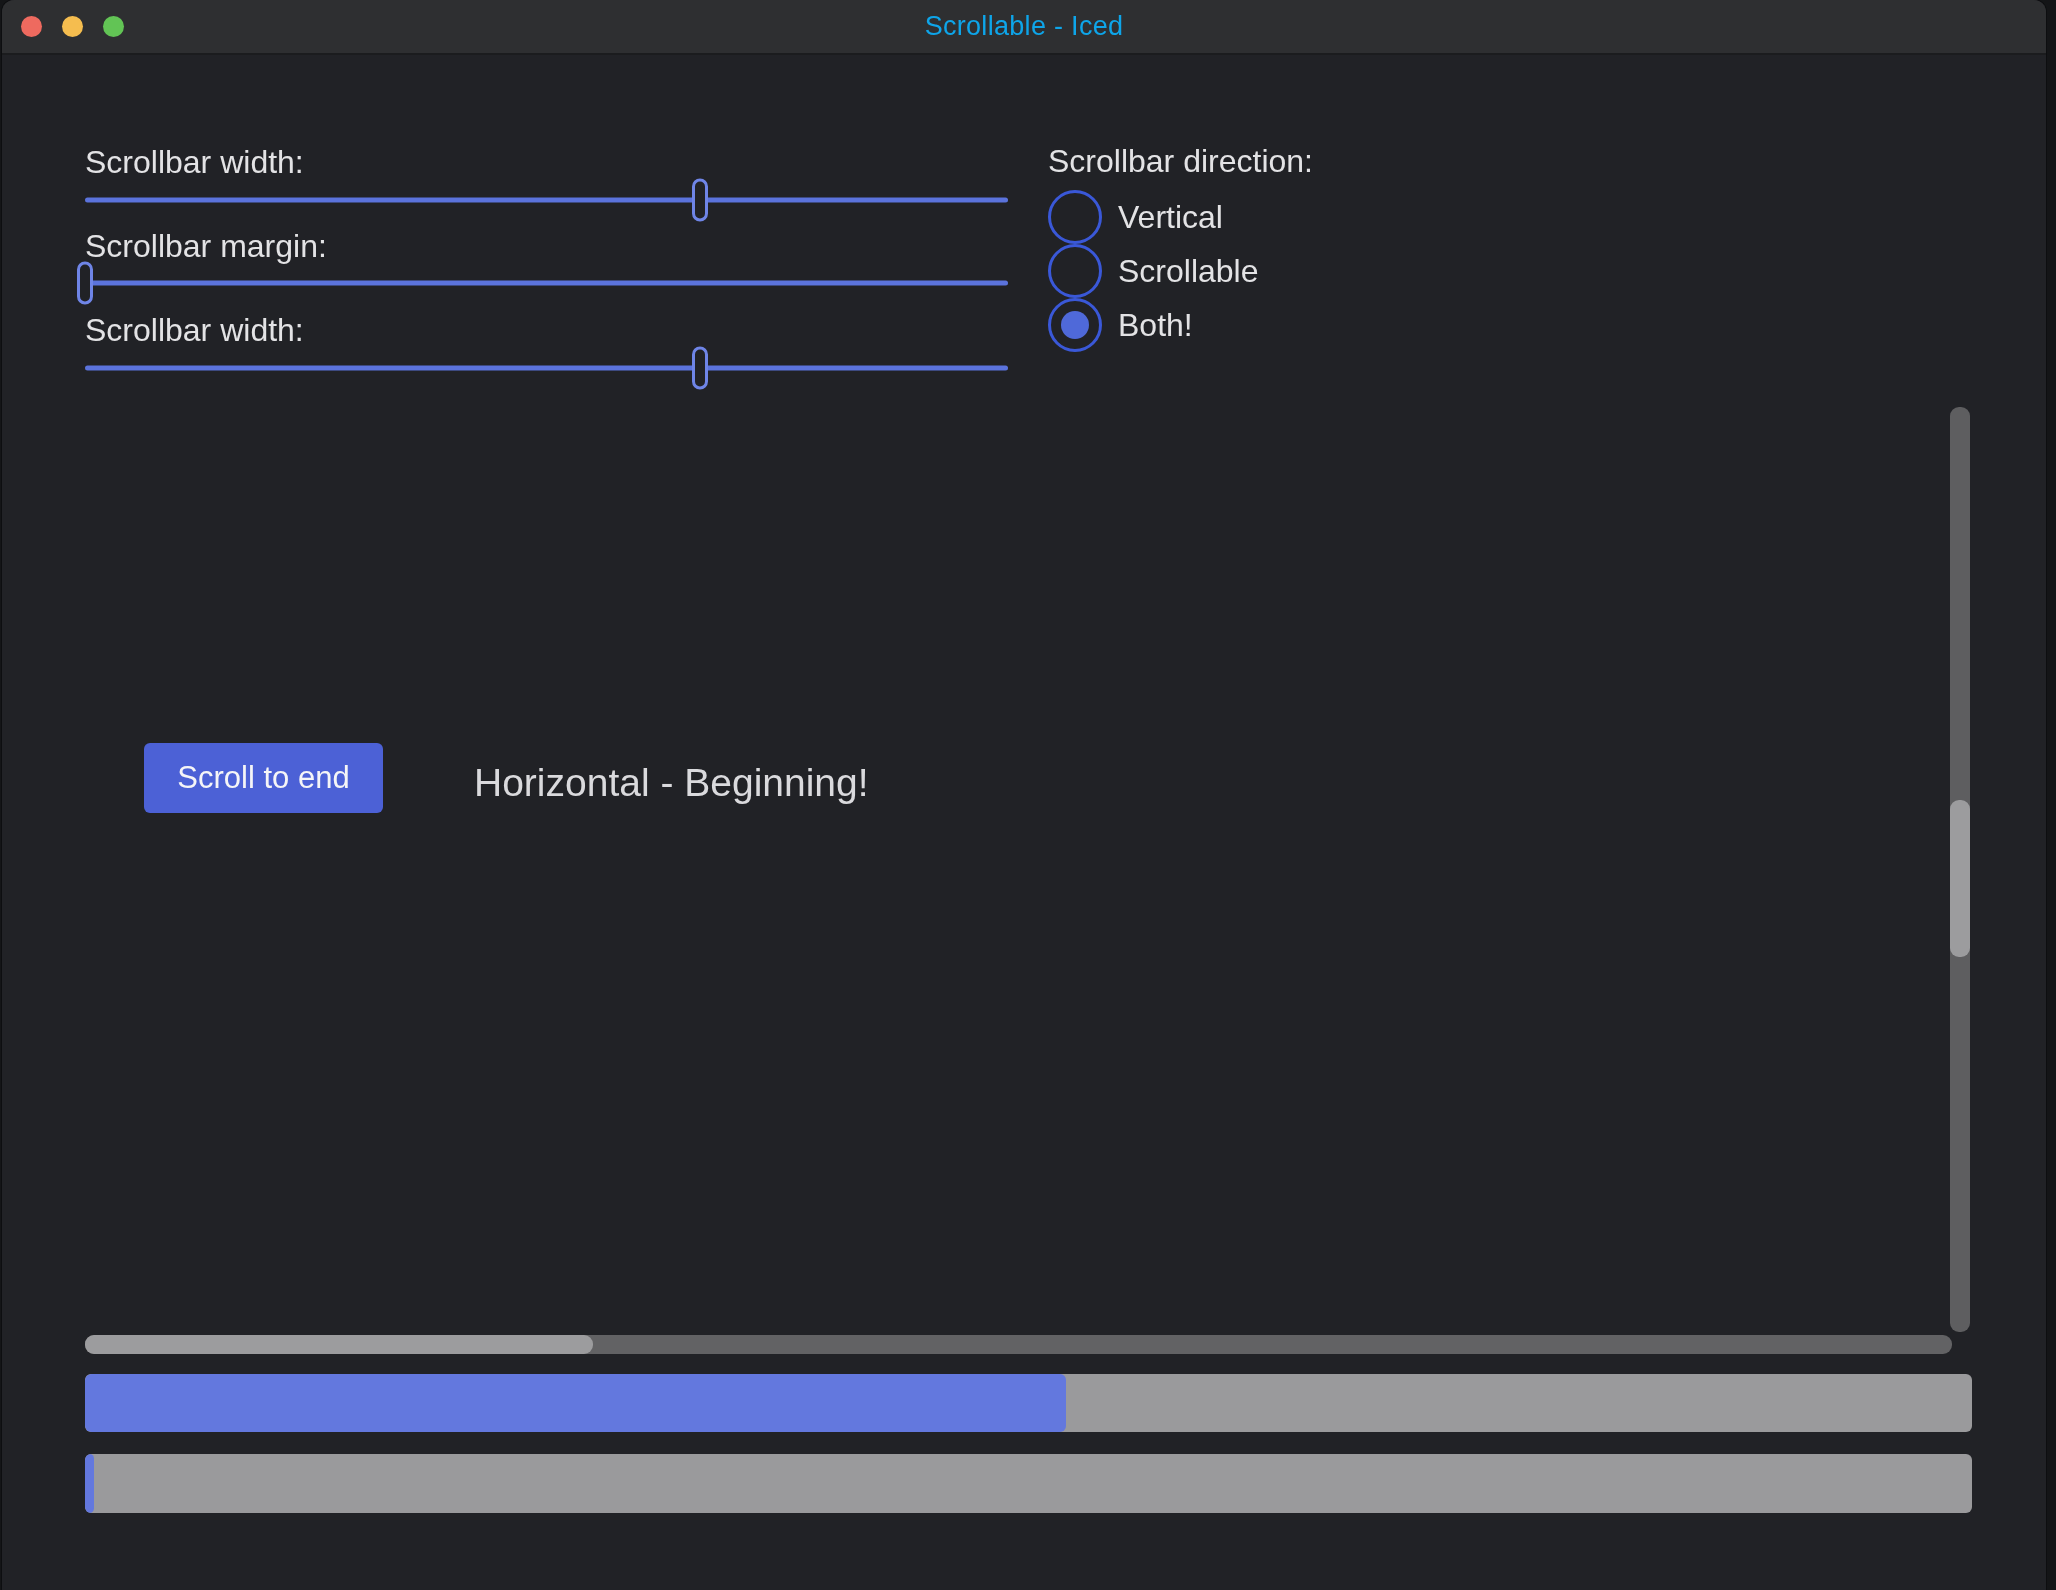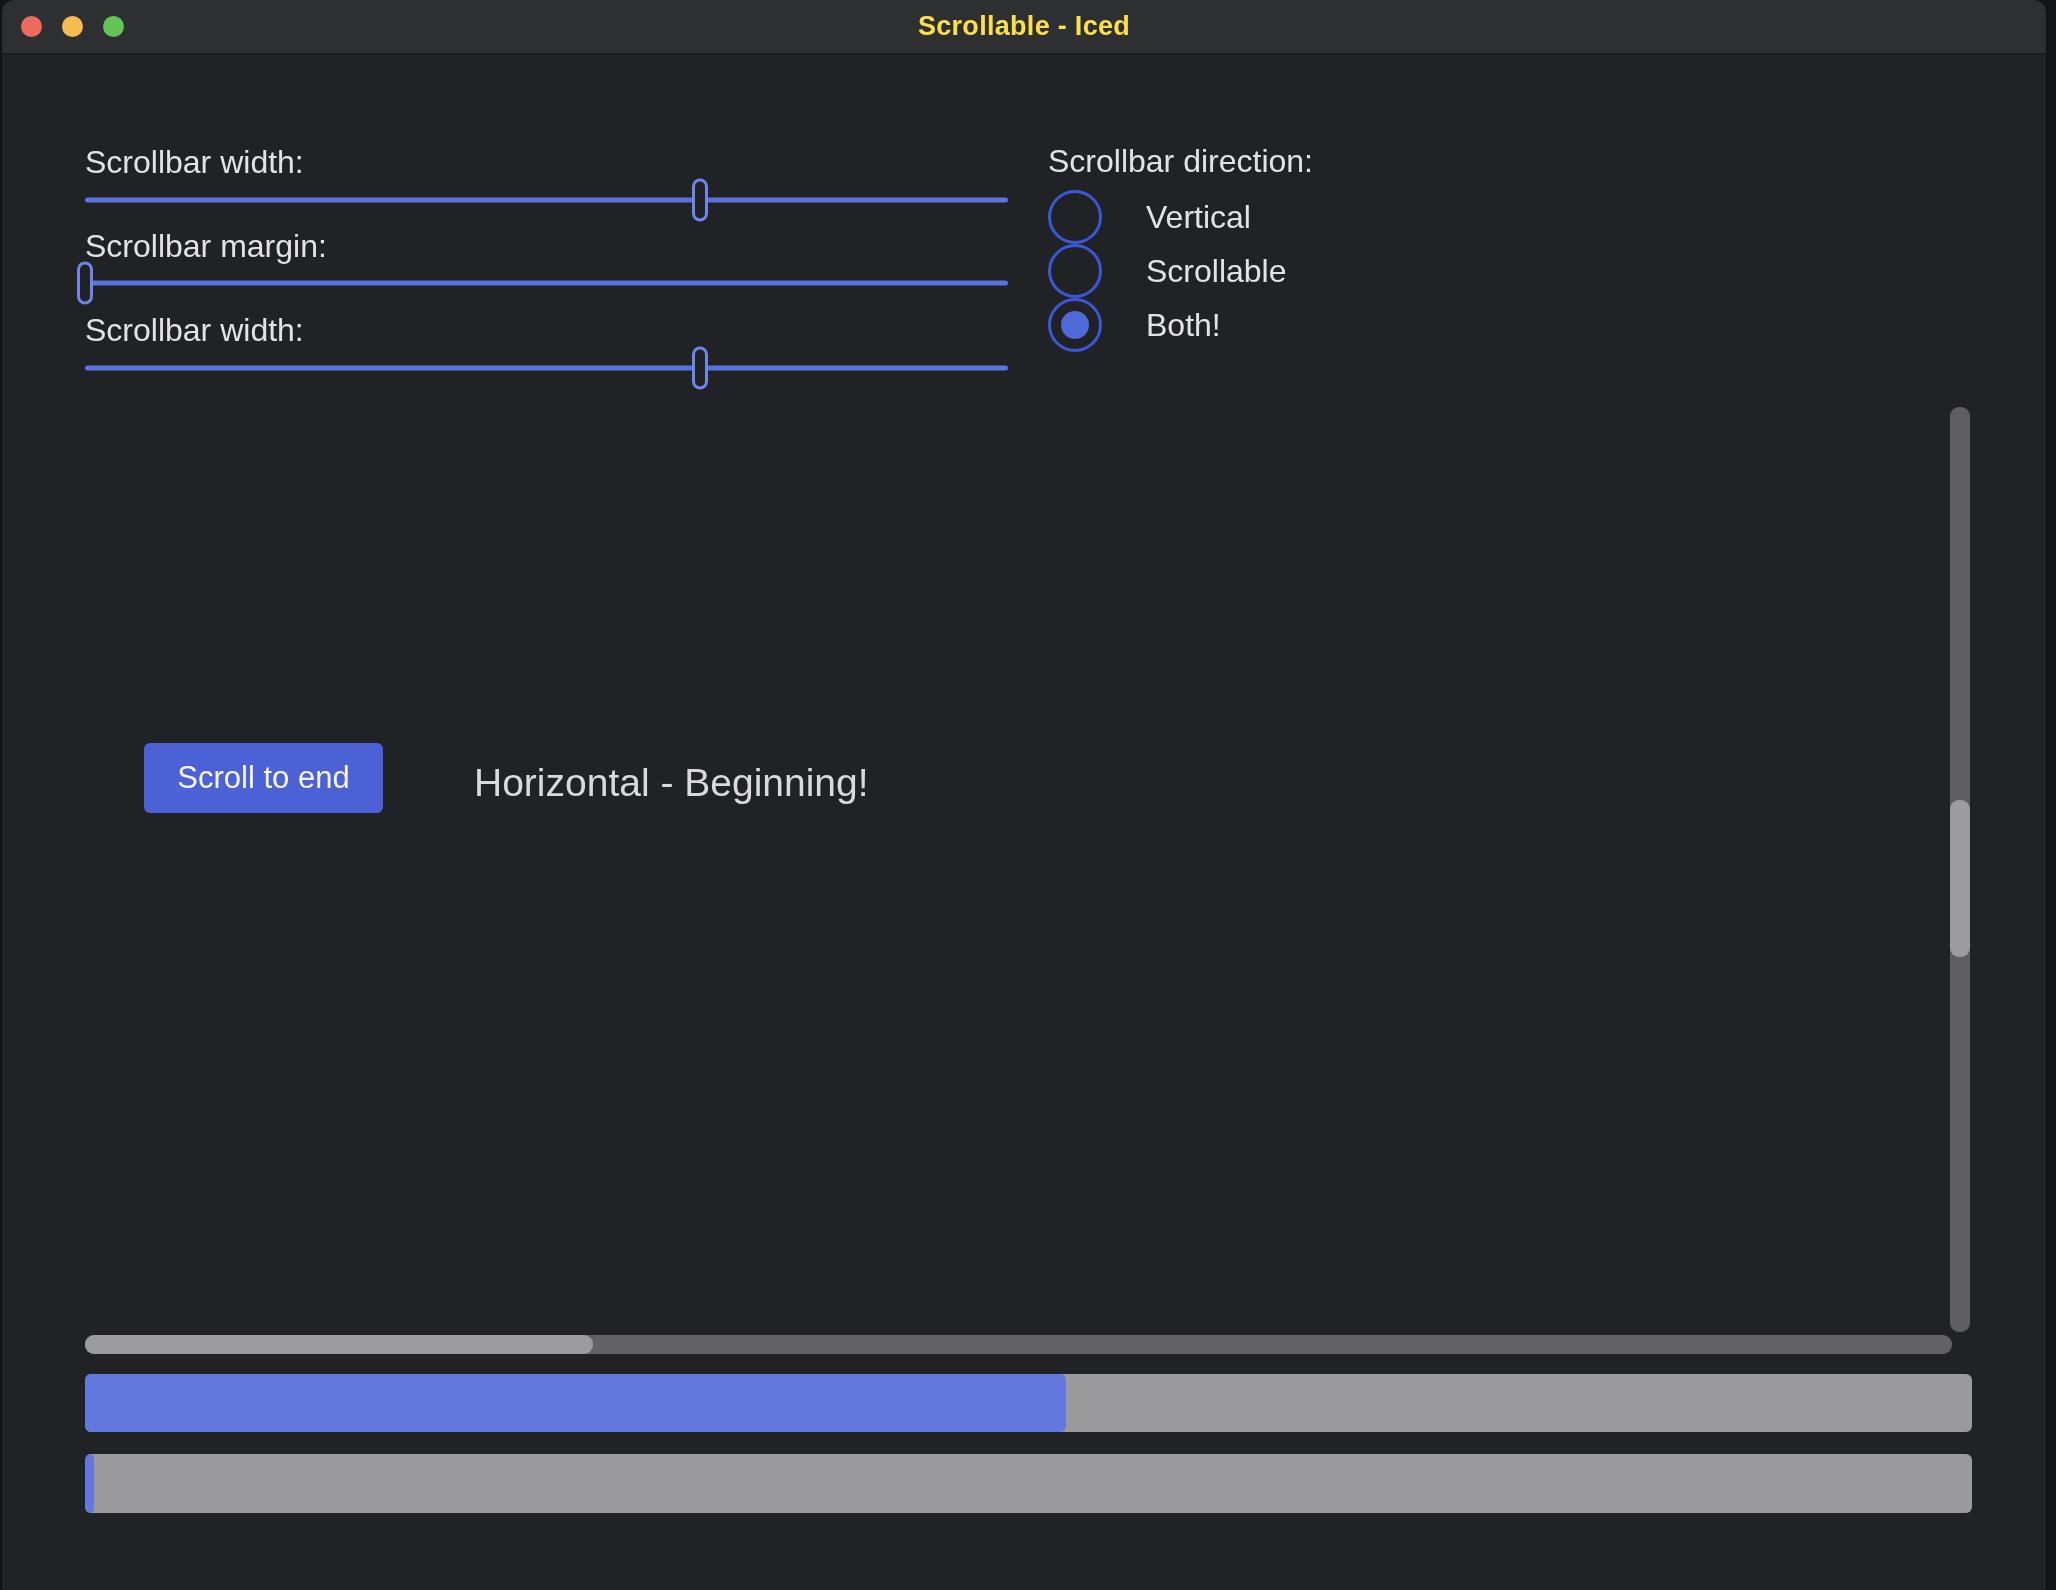--- a/index.html
+++ b/index.html
@@ -4,38 +4,38 @@
 <style>
   html,body{margin:0;padding:0;background:#141517;width:2056px;height:1590px;overflow:hidden;
     font-family:"Liberation Sans","DejaVu Sans",sans-serif;}
   .window{position:absolute;left:2px;top:0;width:2044px;height:1590px;background:#212226;
     border-top-left-radius:12px;border-top-right-radius:12px;overflow:hidden;
     box-shadow:0 0 0 1px #0d0e10;}
   .titlebar{position:relative;height:53px;background:#2e2f31;border-bottom:2px solid #1b1c1e;
     display:flex;align-items:center;justify-content:center;}
   .traffic{position:absolute;left:19px;top:0;height:53px;display:flex;align-items:center;gap:20px;}
   .light{width:21px;height:21px;border-radius:50%;}
-  .title{font-size:27px;font-weight:bold;color:#fde047;letter-spacing:0.3px;}
+  .title{font-size:27px;font-weight:normal;color:#0ea5e9;letter-spacing:0.3px;}
   .content{position:absolute;left:0;top:55px;width:100%;height:1535px;}
 
   .lbl{position:absolute;font-size:32px;line-height:40px;color:#e3e3e5;}
 
   .slider{position:absolute;left:83px;width:923px;height:43px;}
   .slider .track{position:absolute;left:0;top:50%;transform:translateY(-50%);
     width:100%;height:5px;border-radius:3px;background:#5b73dc;}
   .slider .handle{position:absolute;top:50%;transform:translate(-50%,-50%);
     width:16px;height:43px;border:3px solid #6f85e7;border-radius:10px;background:#212226;box-sizing:border-box;}
 
   .radio-group{position:absolute;left:1046px;top:87px;}
   .radio-group .glabel{position:static;margin-bottom:10px;}
   .radio-row{display:flex;align-items:center;height:54px;cursor:default;}
   .radio-circle{width:48px;height:48px;border:3px solid #3a58d8;border-radius:50%;box-sizing:content-box;
     display:flex;align-items:center;justify-content:center;flex:0 0 auto;}
   .radio-dot{width:28px;height:28px;border-radius:50%;background:#4f69d9;}
-  .radio-label{font-size:32px;color:#e3e3e5;margin-left:44px;}
+  .radio-label{font-size:32px;color:#e3e3e5;margin-left:16px;}
 
   .btn{position:absolute;left:142px;top:688px;width:239px;height:70px;background:#4c61d6;
     border:none;border-radius:6px;color:#f5f5f7;font-size:31px;
     font-family:"Liberation Sans","DejaVu Sans",sans-serif;cursor:pointer;}
   .status{position:absolute;left:472px;top:688px;height:79px;line-height:79px;
     font-size:39px;color:#dadadd;}
 
   .vscroll{position:absolute;left:1948px;top:352px;width:20px;height:925px;
     background:#5e5e60;border-radius:9px;}
   .vscroll .thumb{position:absolute;left:0;width:100%;background:#9c9c9e;border-radius:9px;}

